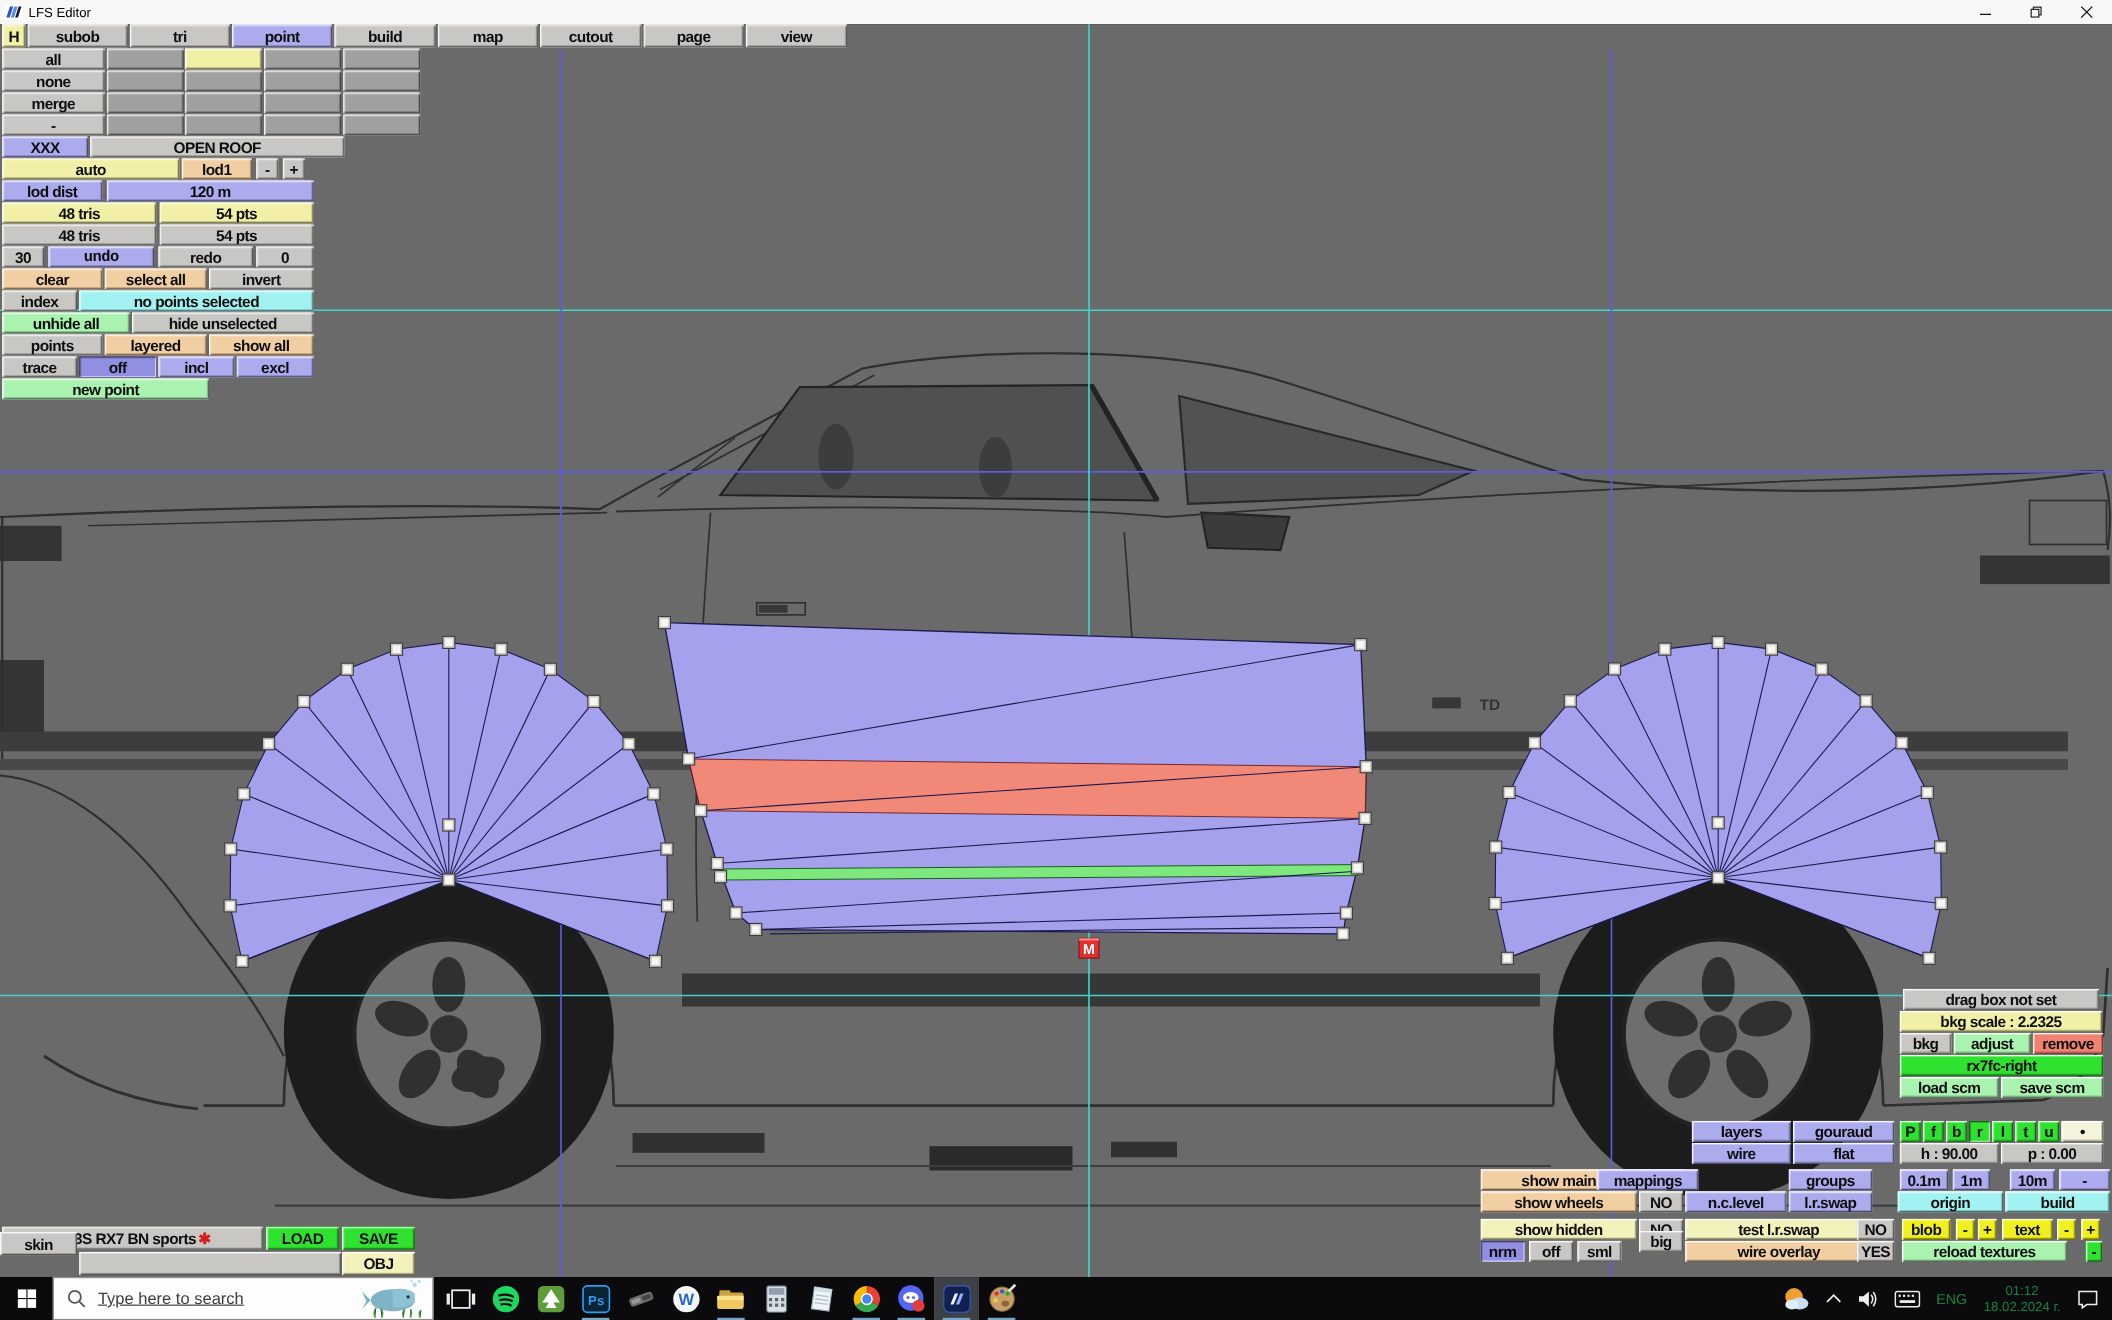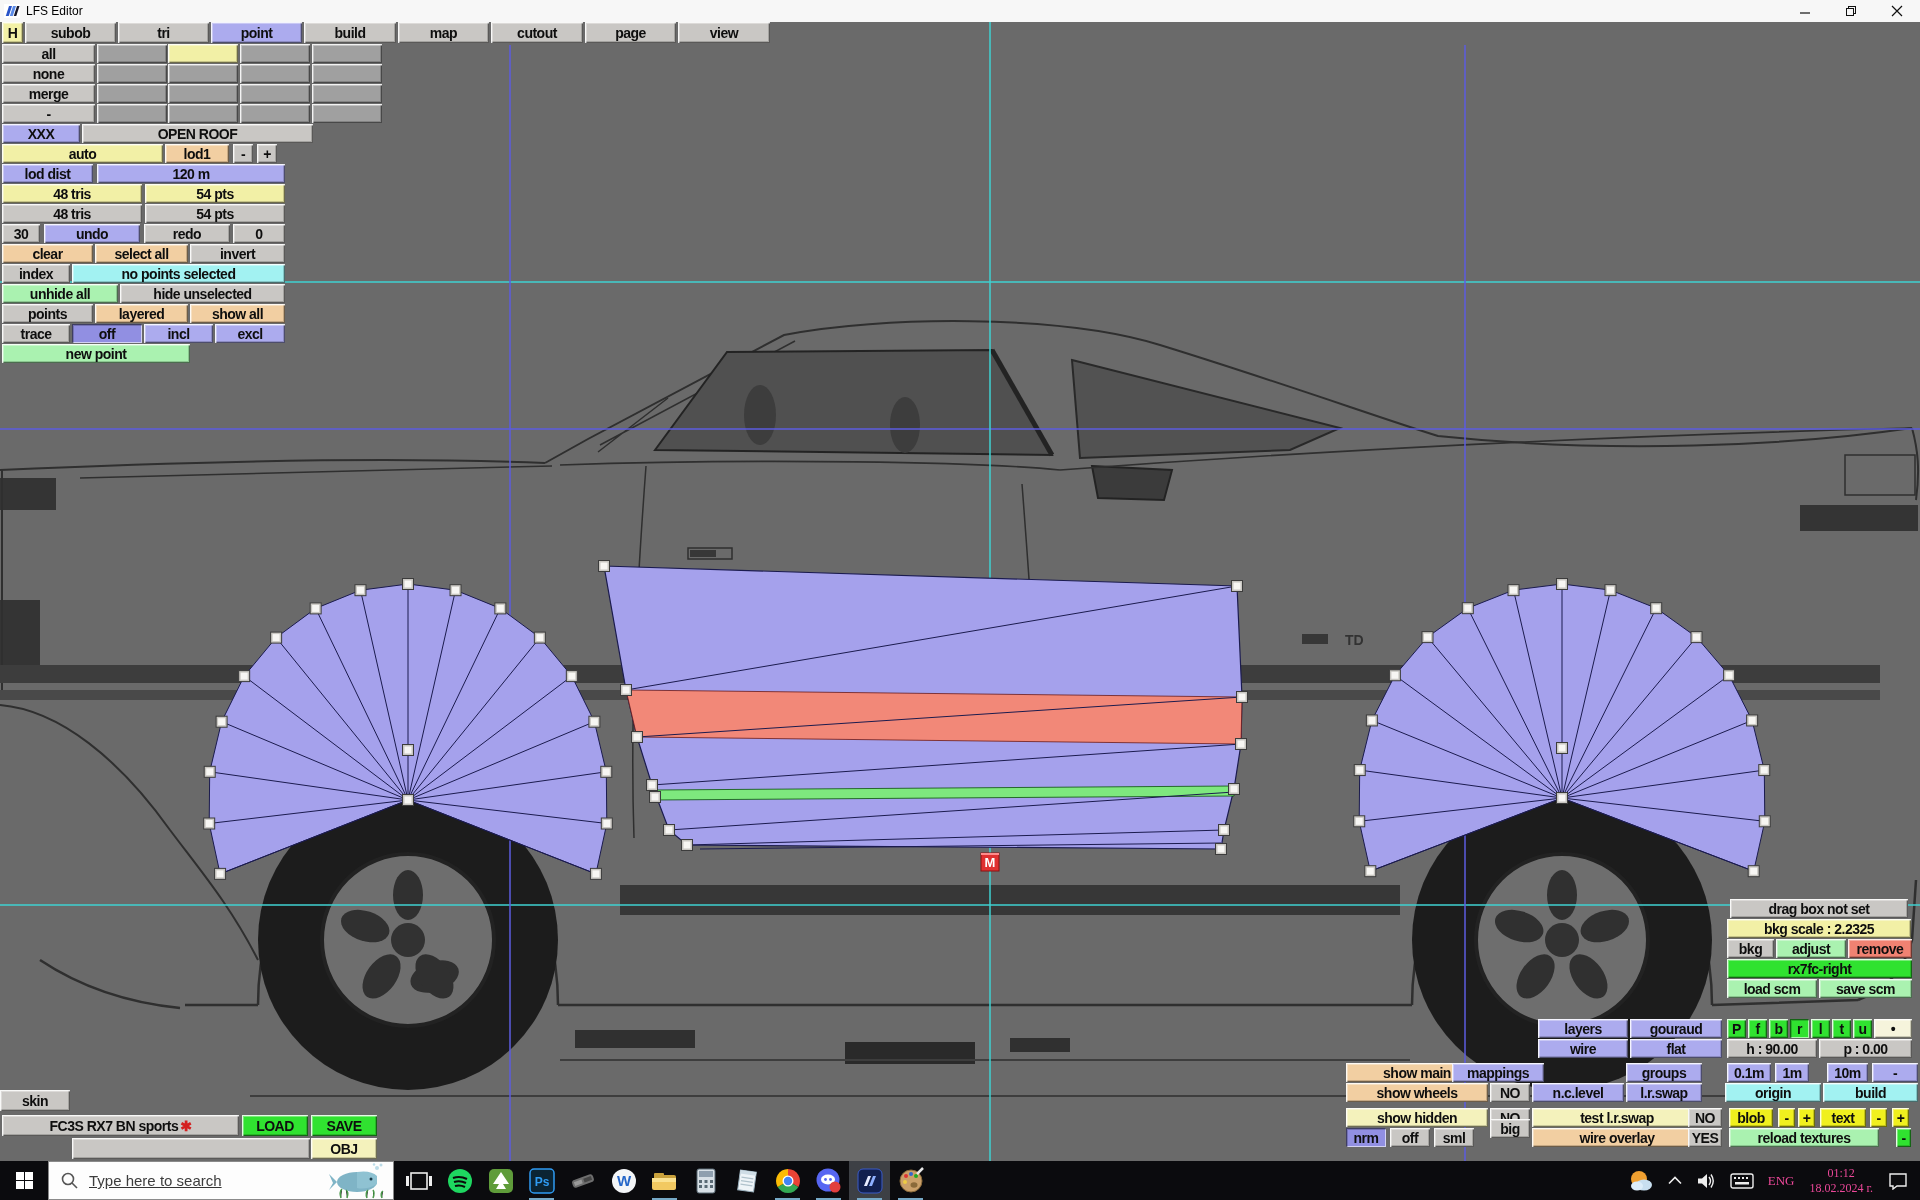--- a/index.html
+++ b/index.html
@@ -40,21 +40,21 @@
   #start{width:48px;height:39px;display:flex;align-items:center;justify-content:center;}
   #searchbox{position:relative;width:344px;height:37px;background:#fdfdfd;border:1px solid #8a8a8a;
     display:flex;align-items:center;}
   #searchbox input{border:0;outline:0;background:transparent;font:15px "Liberation Sans",sans-serif;
     color:#333;width:230px;text-decoration:underline;}
   #searchbox input::placeholder{color:#3d3d3d;}
   #whale{position:absolute;right:4px;bottom:0;}
   .tb-slot{width:41px;height:39px;position:relative;display:flex;align-items:center;justify-content:center;}
   .tb-slot.active{background:#3d4045;}
   .tb-underline{position:absolute;bottom:0;left:8px;width:25px;height:2px;background:#76a9c7;}
-  #tray{margin-left:auto;display:flex;align-items:center;height:39px;color:#ec4899;font-family:Liberation Serif, serif;}
+  #tray{margin-left:auto;display:flex;align-items:center;height:39px;color:#15803d;}
   .tray-item{display:flex;align-items:center;justify-content:center;height:39px;padding:0 7px;}
   #clock{font-size:12px;line-height:1.25;text-align:center;padding:0 8px;}
   #lang{font-size:13px;}
 </style>
 </head>
 <body>
 
 <div id="stage">
 
   <div id="titlebar">
@@ -474,21 +474,21 @@
       <div class="btn c-peach" style="left: 165px; top: 144px; width: 64px; height: 19px;">lod1</div>
       <div class="btn c-gray" style="left: 233px; top: 144px; width: 20px; height: 19px;">-</div>
       <div class="btn c-gray" style="left: 257px; top: 144px; width: 20px; height: 19px;">+</div>
       <div class="btn c-blue" style="left: 2px; top: 164px; width: 91px; height: 19px;">lod dist</div>
       <div class="btn c-blue" style="left: 97px; top: 164px; width: 188px; height: 19px;">120 m</div>
       <div class="btn c-yellow" style="left: 2px; top: 184px; width: 140px; height: 19px;">48 tris</div>
       <div class="btn c-yellow" style="left: 145px; top: 184px; width: 140px; height: 19px;">54 pts</div>
       <div class="btn c-gray" style="left: 2px; top: 204px; width: 140px; height: 19px;">48 tris</div>
       <div class="btn c-gray" style="left: 145px; top: 204px; width: 140px; height: 19px;">54 pts</div>
       <div class="btn c-gray" style="left: 2px; top: 224px; width: 38px; height: 19px;">30</div>
-      <div class="btn c-blue" style="left: 44px; top: 224px; width: 96px; height: 19px;">undo</div>
+      <div class="btn c-blue" style="left: 44px; top: 224px; width: 96px; height: 19px; font-family: Liberation Mono, monospace;">undo</div>
       <div class="btn c-gray" style="left: 144px; top: 224px; width: 86px; height: 19px;">redo</div>
       <div class="btn c-gray" style="left: 233px; top: 224px; width: 52px; height: 19px;">0</div>
       <div class="btn c-peach" style="left: 2px; top: 244px; width: 91px; height: 19px;">clear</div>
       <div class="btn c-peach" style="left: 95px; top: 244px; width: 93px; height: 19px;">select all</div>
       <div class="btn c-gray" style="left: 190px; top: 244px; width: 95px; height: 19px;">invert</div>
       <div class="btn c-gray" style="left: 2px; top: 264px; width: 68px; height: 19px;">index</div>
       <div class="btn c-cyan" style="left: 72px; top: 264px; width: 213px; height: 19px;">no points selected</div>
       <div class="btn c-green" style="left: 2px; top: 284px; width: 116px; height: 19px;">unhide all</div>
       <div class="btn c-gray" style="left: 120px; top: 284px; width: 165px; height: 19px;">hide unselected</div>
       <div class="btn c-gray" style="left: 2px; top: 304px; width: 91px; height: 19px;">points</div>
@@ -553,21 +553,21 @@
       <div class="btn c-gray" style="left: 1490px; top: 1119px; width: 40px; height: 19px;">big</div>
       <div class="btn c-peach" style="left: 1532px; top: 1128px; width: 170px; height: 19px;">wire overlay</div>
       <div class="btn c-gray" style="left: 1688px; top: 1128px; width: 34px; height: 19px;">YES</div>
       <div class="btn c-green" style="left: 1729px; top: 1128px; width: 150px; height: 19px;">reload textures</div>
       <div class="btn c-greenbright" style="left: 1896px; top: 1128px; width: 15px; height: 19px;">-</div>
     </div>
   <div id="bl-layer">
       <div class="btn c-gray" style="left: 2px; top: 1115px; width: 237px; height: 21px;">FC3S RX7 BN sports<span class="star">✱</span></div>
       <div class="btn c-greenbright" style="left: 242px; top: 1115px; width: 66px; height: 21px;">LOAD</div>
       <div class="btn c-greenbright" style="left: 311px; top: 1115px; width: 66px; height: 21px;">SAVE</div>
-      <div class="btn c-gray" style="left: 0px; top: 1090px; width: 70px; height: 21px;">skin</div>
+      <div class="btn c-gray" style="left: 0px; top: 1120px; width: 70px; height: 21px;">skin</div>
       <div class="btn c-gray" style="left: 72px; top: 1138px; width: 238px; height: 21px;"></div>
       <div class="btn c-paleyellow" style="left: 311px; top: 1138px; width: 66px; height: 21px;">OBJ</div>
     </div>
 
   <div id="taskbar">
     <div id="start">
       <svg width="17" height="17">
         <rect x="0" y="0" width="8" height="8" fill="#fff"></rect>
           <rect x="9" y="0" width="8" height="8" fill="#fff"></rect>
         <rect x="0" y="9" width="8" height="8" fill="#fff"></rect>

